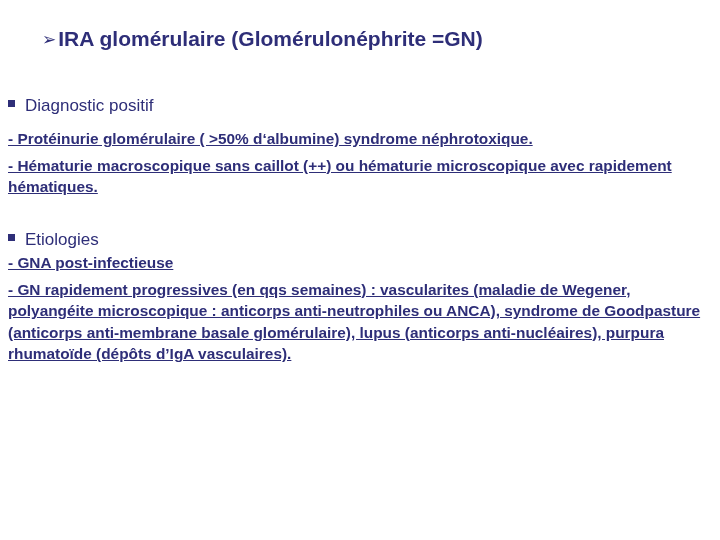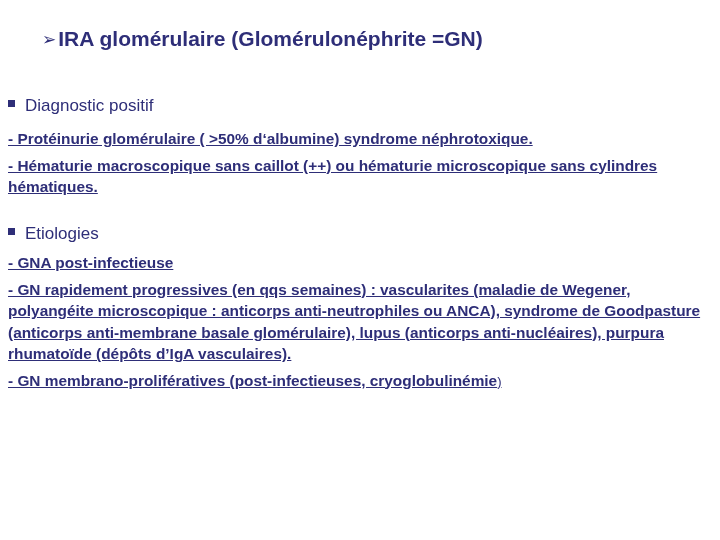--- a/index.html
+++ b/index.html
@@ -34,24 +34,23 @@
 <div class="title">
   <span class="arrow">➢</span><span>IRA glomérulaire (Glomérulonéphrite =GN)</span>
 </div>
 
 <div class="section-head" style="top:96px;">
   <span class="sq"></span><span>Diagnostic positif</span>
 </div>
 
 <div class="para" style="top:128px;">
   <p>- Protéinurie glomérulaire ( &gt;50% d‘albumine) syndrome néphrotoxique.</p>
-  <p class="gap">- Hématurie macroscopique sans caillot (++) ou hématurie microscopique sans cylindres hématiques.</p>
+  <p class="gap">- Hématurie macroscopique sans caillot (++) ou hématurie microscopique avec rapidement hématiques.</p>
 </div>
 
-<div class="section-head" style="top:224px;">
+<div class="section-head" style="top:230px;">
   <span class="sq"></span><span>Etiologies</span>
 </div>
 
 <div class="para" style="top:252px;">
   <p>- GNA post-infectieuse</p>
   <p class="gap">- GN rapidement progressives (en qqs semaines) : vascularites (maladie de Wegener, polyangéite microscopique : anticorps anti-neutrophiles ou ANCA), syndrome de Goodpasture (anticorps anti-membrane basale glomérulaire), lupus (anticorps anti-nucléaires), purpura rhumatoïde (dépôts d’IgA vasculaires).</p>
-  <p class="gap"><span>- GN membrano-prolifératives (post-infectieuses, cryoglobulinémie</span><span class="small-paren">)</span></p>
 </div>
 
 </body></html>

